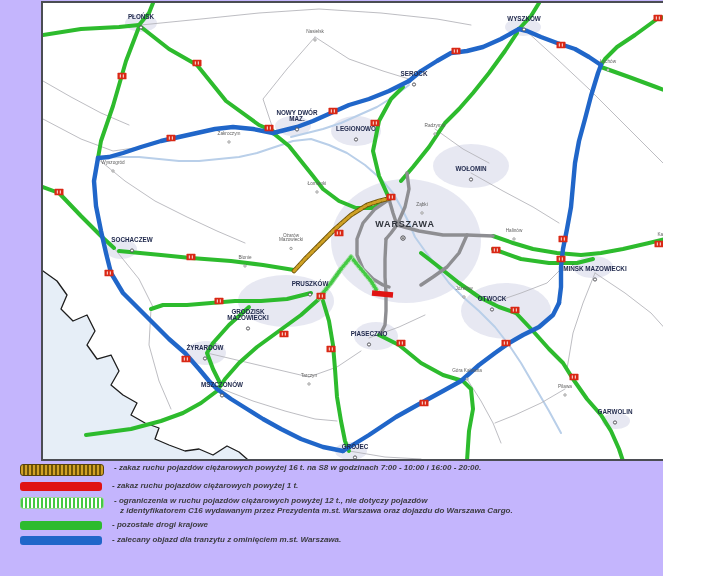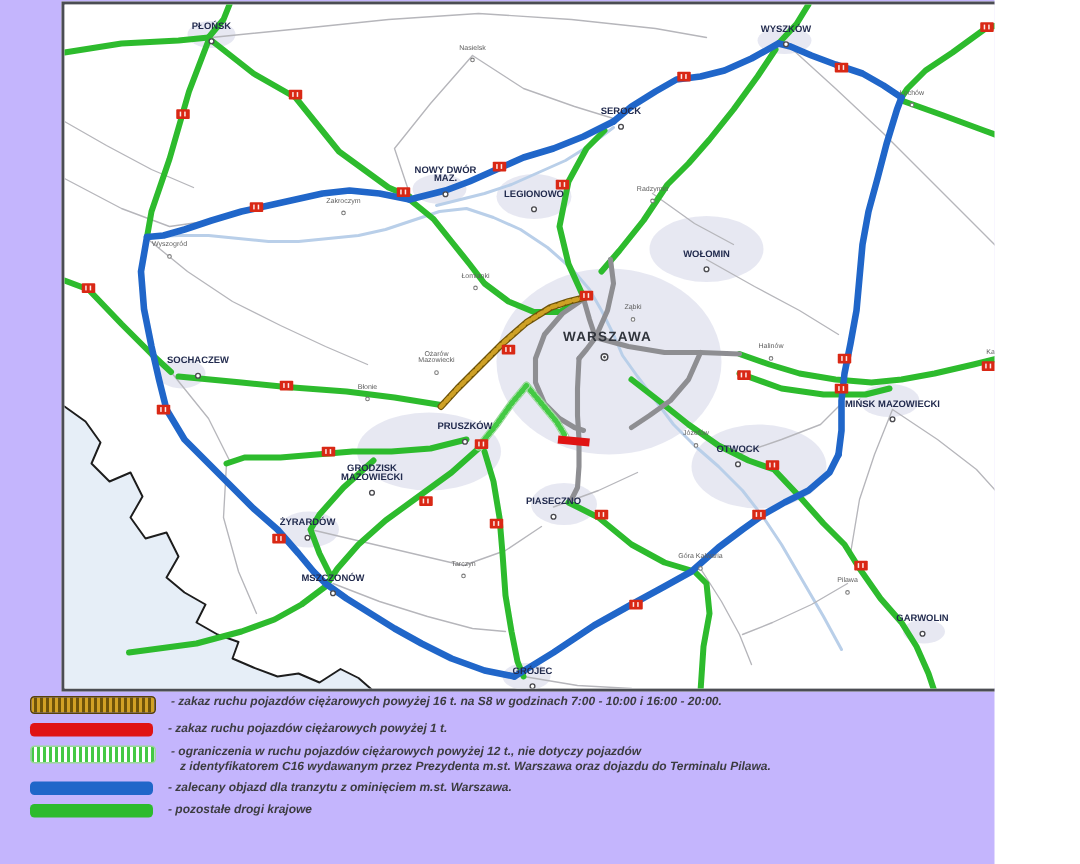--- a/index.html
+++ b/index.html
@@ -279,30 +279,30 @@
     <div class="lrow">
       <span class="sw sw-red"></span>
       <div class="ltext">
         <div>- zakaz ruchu pojazdów ciężarowych powyżej 1 t.</div>
       </div>
     </div>
     <div class="lrow">
       <span class="sw sw-ghatch"></span>
       <div class="ltext">
         <div>- ograniczenia w ruchu pojazdów ciężarowych powyżej 12 t., nie dotyczy pojazdów</div>
-        <div class="l2">z identyfikatorem C16 wydawanym przez Prezydenta m.st. Warszawa oraz dojazdu do Terminalu Pilawa.</div>
+        <div class="l2">z identyfikatorem C16 wydawanym przez Prezydenta m.st. Warszawa oraz dojazdu do Warszawa Cargo.</div>
+      </div>
+    </div>
+    <div class="lrow">
+      <span class="sw sw-green"></span>
+      <div class="ltext">
+        <div>- pozostałe drogi krajowe</div>
       </div>
     </div>
     <div class="lrow">
       <span class="sw sw-blue"></span>
       <div class="ltext">
         <div>- zalecany objazd dla tranzytu z ominięciem m.st. Warszawa.</div>
       </div>
     </div>
-    <div class="lrow">
-      <span class="sw sw-green"></span>
-      <div class="ltext">
-        <div>- pozostałe drogi krajowe</div>
-      </div>
-    </div>
   </div>
 
 </div>
 
 </body></html>

